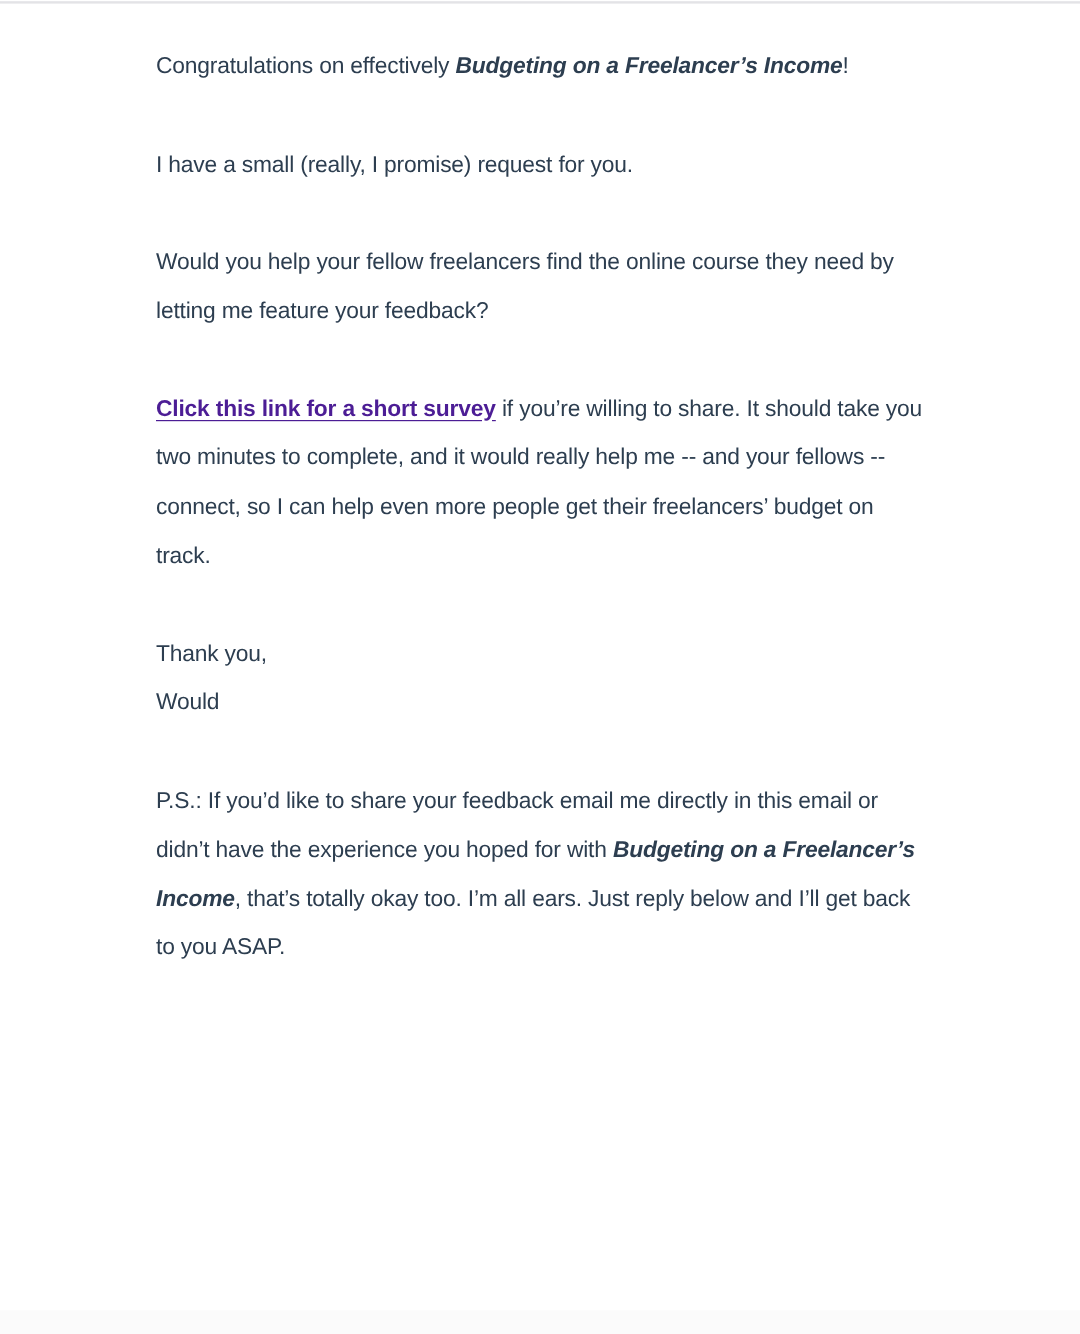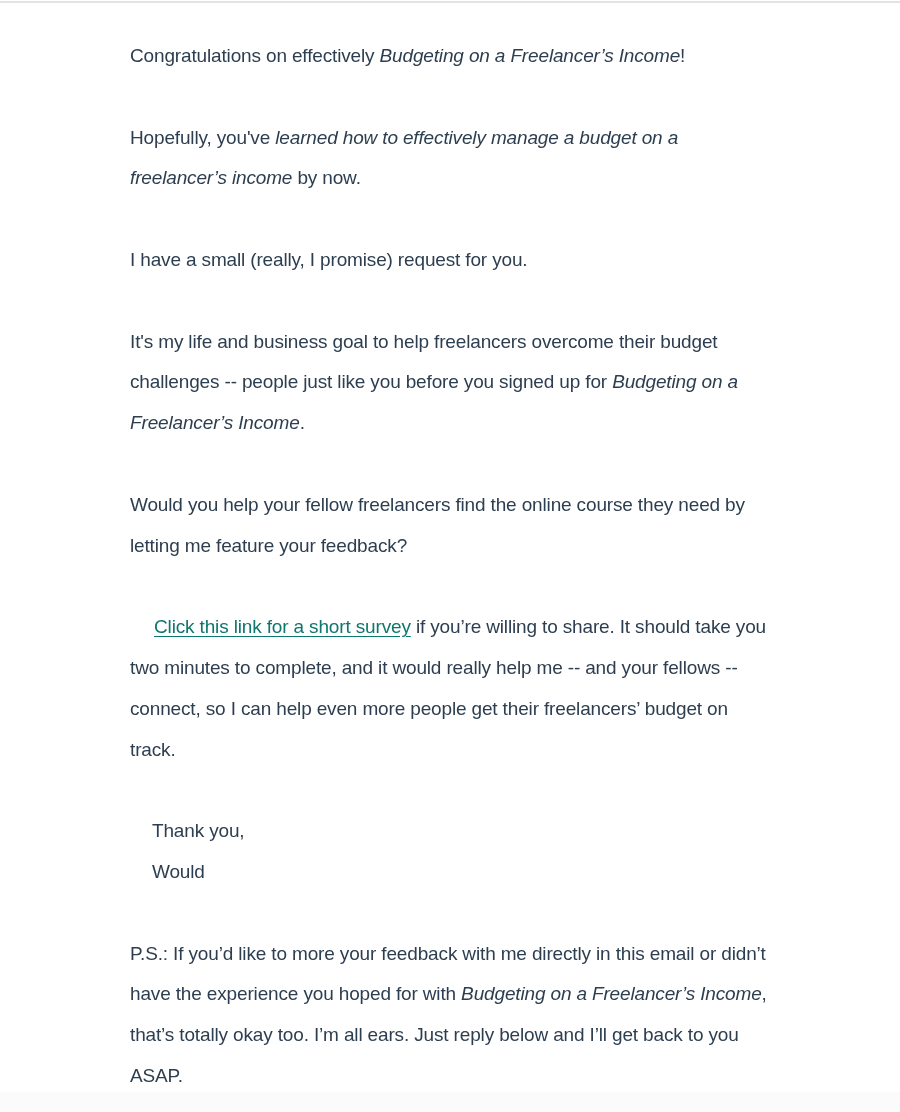--- a/index.html
+++ b/index.html
@@ -17,44 +17,41 @@
     .bottom-fade {
       position: absolute; left: 0; bottom: 0; width: 900px; height: 20px;
       background: #fbfbfb;
     }
     .email-body {
       position: absolute; left: 130px; top: 36px; width: 640px;
       font-size: 19px; line-height: 40.8px;
       letter-spacing: -0.15px;
     }
     .para { margin: 0 0 40.8px 0; }
-    .para.sig { margin-bottom: 40.8px; margin-left: 22px; }
-    em { font-style: italic; }
+    .para.sig { margin-bottom: 40.8px; }
+    em { font-style: italic; font-weight: bold; }
     a.survey-link {
-      color: #0f766e; font-weight: normal; text-decoration: underline;
+      color: #4c1d95; font-weight: bold; text-decoration: underline;
       text-underline-offset: 3px;
-      margin-left: 24px;
     }
   </style>
 </head>
 <body>
 
 <div class="top-rule"></div>
 
 <div class="email-body">
   <p class="para"><span>Congratulations on effectively </span><em>Budgeting on a Freelancer’s Income</em><span>!</span></p>
 
-  <p class="para"><span>Hopefully, you've </span><em>learned how to effectively manage a budget on a freelancer’s income</em><span> by now.</span></p>
 
   <p class="para">I have a small (really, I promise) request for you.</p>
 
-  <p class="para"><span>It's my life and business goal to help freelancers overcome their budget challenges -- people just like you before you signed up for </span><em>Budgeting on a Freelancer’s Income</em><span>.</span></p>
 
   <p class="para">Would you help your fellow freelancers find the online course they need by letting me feature your feedback?</p>
 
   <p class="para"><a href="#" class="survey-link">Click this link for a short survey</a><span> if you’re willing to share. It should take you two minutes to complete, and it would really help me -- and your fellows -- connect, so I can help even more people get their freelancers’ budget on track.</span></p>
 
   <p class="para sig"><span>Thank you,</span><br><span>Would</span></p>
 
-  <p class="para"><span>P.S.: If you’d like to more your feedback with me directly in this email or didn’t have the experience you hoped for with </span><em>Budgeting on a Freelancer’s Income</em><span>, that’s totally okay too. I’m all ears. Just reply below and I’ll get back to you ASAP.</span></p>
+  <p class="para"><span>P.S.: If you’d like to share your feedback email me directly in this email or didn’t have the experience you hoped for with </span><em>Budgeting on a Freelancer’s Income</em><span>, that’s totally okay too. I’m all ears. Just reply below and I’ll get back to you ASAP.</span></p>
 </div>
 
 <div class="bottom-fade"></div>
 
 </body></html>

